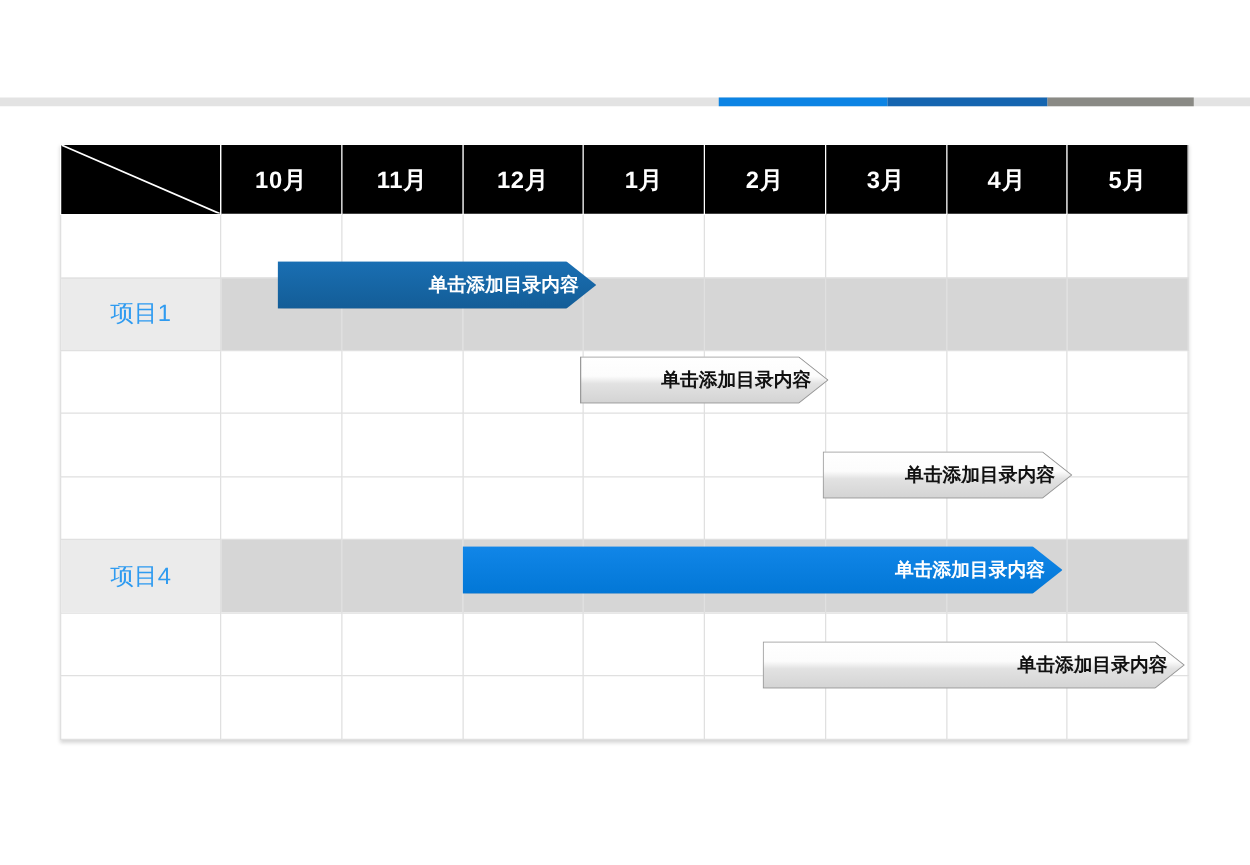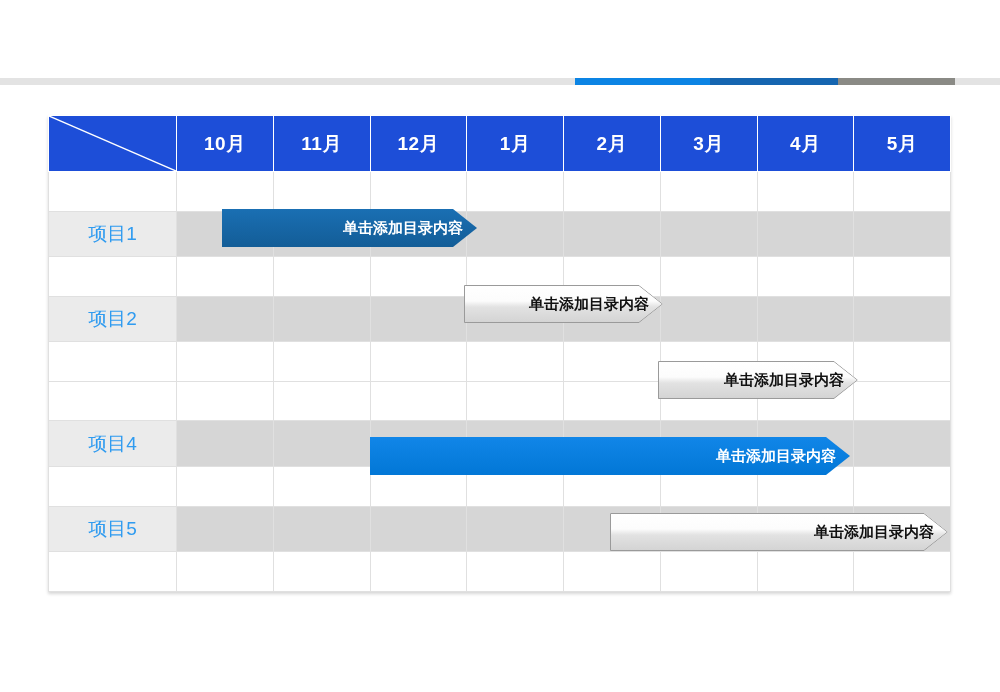--- a/index.html
+++ b/index.html
@@ -45,21 +45,21 @@
     padding: 0;
     margin: 0;
     border: 1px solid #e0e0e0;
     vertical-align: middle;
     text-align: center;
     box-sizing: border-box;
   }
 
   
   #gantt thead th {
-    background: #1d4ed8;
+    background: #000000;
     color: #ffffff;
     height: 56px;
     font-size: 19px;
     font-weight: bold;
     border: 1px solid #ffffff;
     letter-spacing: .5px;
   }
   th.corner-cell {
     position: relative;
     overflow: hidden;
@@ -193,31 +193,20 @@
       <td></td>
         <td></td>
       <td></td>
         <td></td>
       <td></td>
         <td></td>
       <td></td>
         <td></td>
     </tr>
 
-    <tr class="project-row">
-      <td class="label-cell">项目2</td>
-      <td></td>
-        <td></td>
-      <td></td>
-        <td></td>
-      <td></td>
-        <td></td>
-      <td></td>
-        <td></td>
-    </tr>
 
     <tr class="spacer-row">
       <td class="label-cell"></td>
       <td></td>
         <td></td>
       <td></td>
         <td></td>
       <td></td>
         <td></td>
       <td></td>
@@ -254,31 +243,20 @@
       <td></td>
         <td></td>
       <td></td>
         <td></td>
       <td></td>
         <td></td>
       <td></td>
         <td></td>
     </tr>
 
-    <tr class="project-row">
-      <td class="label-cell">项目5</td>
-      <td></td>
-        <td></td>
-      <td></td>
-        <td></td>
-      <td></td>
-        <td></td>
-      <td></td>
-        <td></td>
-    </tr>
 
     <tr class="spacer-row">
       <td class="label-cell"></td>
       <td></td>
         <td></td>
       <td></td>
         <td></td>
       <td></td>
         <td></td>
       <td></td>

